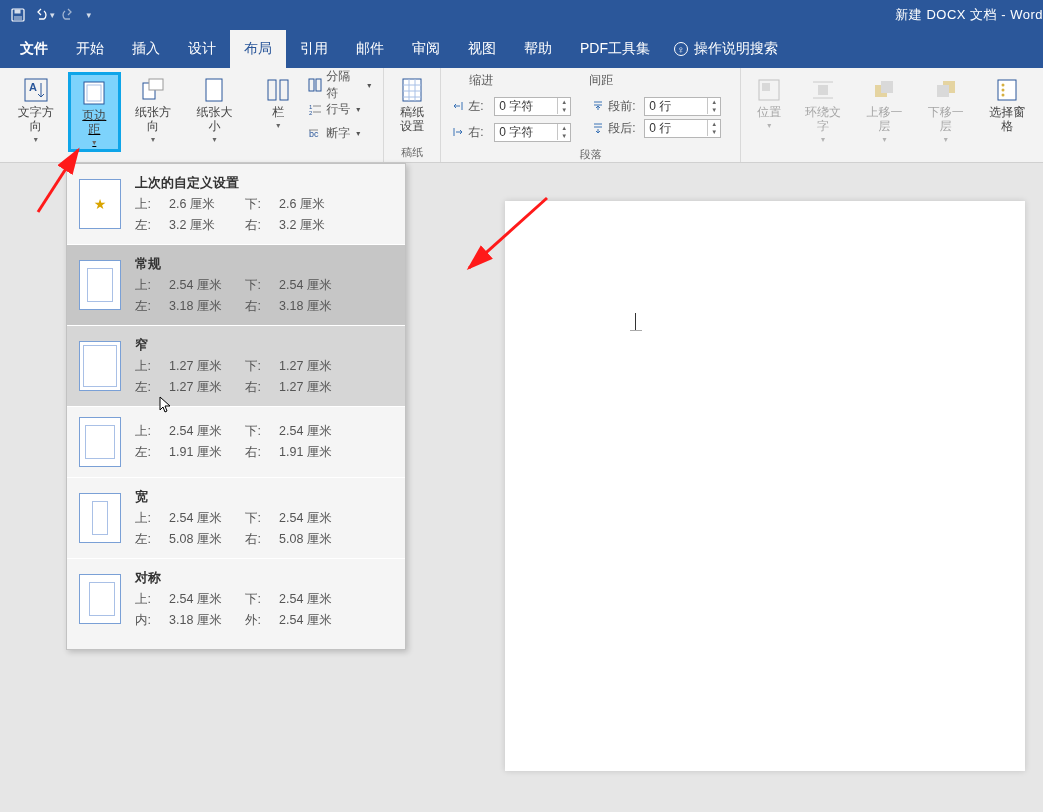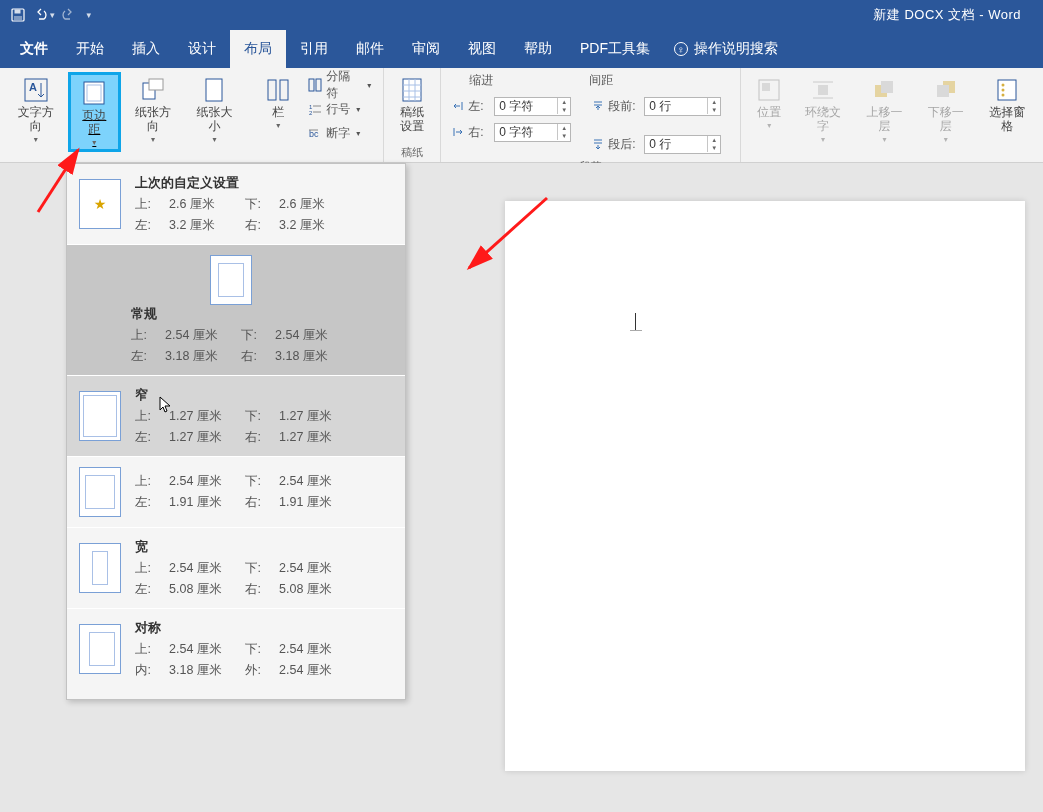--- a/index.html
+++ b/index.html
@@ -4,21 +4,21 @@
 <style>
   * { box-sizing: border-box; margin: 0; padding: 0; font-family: "Microsoft YaHei", "Segoe UI", sans-serif; }
   body { width: 1043px; height: 812px; background: #e6e6e6; overflow: hidden; position: relative; }
 
   
   .titlebar { height: 30px; background: #2b579a; display: flex; align-items: center; color: #fff; font-size: 12px; }
   .qat { display: flex; gap: 0; align-items: center; padding-left: 6px; }
   .qat-btn { width: 24px; height: 24px; display: flex; align-items: center; justify-content: center; color: #fff; cursor: pointer; }
   .qat-sep { width: 12px; }
   .qat-caret { font-size: 9px; opacity: .8; margin-left: -4px; }
-  .titlebar-title { margin-left: auto; padding-right: 22px; font-size: 13px; letter-spacing: .5px; }
+  .titlebar-title { margin-left: auto; padding-right: 0; font-size: 13px; letter-spacing: .5px; }
 
   
   .ribbon-tabs { height: 38px; background: #2b579a; display: flex; align-items: stretch; padding-left: 6px; color: #fff; font-size: 14px; }
   .tab { padding: 0 14px; display: flex; align-items: center; cursor: pointer; }
   .tab.active { background: #f3f3f3; color: #2b579a; }
   .tab.file { background: #2b579a; font-weight: bold; }
   .tell-me { display: flex; align-items: center; gap: 6px; padding: 0 10px; }
   .tell-me-icon { width:14px; height:14px; border:1.5px solid #fff; border-radius:50%; display:flex; align-items:center; justify-content:center; font-size:10px; }
 
   
@@ -47,21 +47,21 @@
   .workspace { position:absolute; left:0; top:163px; right:0; bottom:0; background:#e6e6e6; }
   .page { position:absolute; left:505px; top:38px; width:520px; height:570px; background:#fff; box-shadow: 0 0 6px rgba(0,0,0,.15); }
   .cursor-mark { position:absolute; left:130px; top:112px; width:4px; height:18px; border-left:1px solid #333; }
   .cursor-mark::after { content:""; position:absolute; left:-6px; bottom:0; width:12px; border-bottom:1px solid #aaa; }
 
   
   .margins-menu { position:absolute; left:66px; top:163px; width:340px; background:#f5f5f5; border:1px solid #c2c2c2; box-shadow: 2px 2px 6px rgba(0,0,0,.2); }
   .margin-item { display:flex; align-items:center; padding:10px 8px 10px 12px; border-bottom:1px solid #fff; cursor:pointer; }
   .margin-item.sep { border-bottom: none; padding-bottom: 20px; }
   .margin-item.hover { background:#d6d6d6; }
-  .margin-item.sel { background:#c6c6c6;flex-direction:column; }
+  .margin-item.sel { background:#c6c6c6; }
   .thumb { width:42px; height:50px; background:#fff; border:1px solid #7aa0d6; margin-right:14px; flex:0 0 auto; position:relative; }
   .thumb-star::after { content:"★"; position:absolute; left:50%; top:50%; transform:translate(-50%,-50%); color:#d9a400; font-size:14px; }
   .thumb .inner { position:absolute; border:1px solid #a9c0e6; }
   .mi-body { flex:1 1 auto; font-size:13px; color:#444; }
   .mi-title { font-weight:bold; color:#333; margin-bottom:4px; }
   .mi-grid { display:grid; grid-template-columns: 28px 70px 28px 70px; row-gap:4px; column-gap:6px; font-size:12.5px; color:#555; }
   .menu-footer { padding:12px 18px; font-size:13px; color:#444; border-top:1px solid #dcdcdc; background:#fafafa; cursor:pointer; }
 
   
   .arrow { position:absolute; pointer-events:none; }
@@ -273,21 +273,21 @@
             <span class="fld-label">右:</span>
             <div class="spinner">
               <input value="0 字符" style="">
               <div class="spin-btns">
                   <span>▲</span>
                   <span>▼</span>
                 </div>
             </div>
           </div>
         </div>
-        <div class="small-stack" style="gap:16px;">
+        <div class="small-stack" style="gap:0;">
           <div class="spinner-row">
             <span class="arrow-icon">
                 <svg width="12" height="12">
                   <g stroke="#3a72b5" fill="none">
                     <line x1="2" y1="2" x2="10" y2="2"></line>
                     <line x1="2" y1="5" x2="10" y2="5"></line>
                     <path d="M6 7v3M4 8l2-2 2 2"></path>
                   </g>
                 </svg>
               </span>

